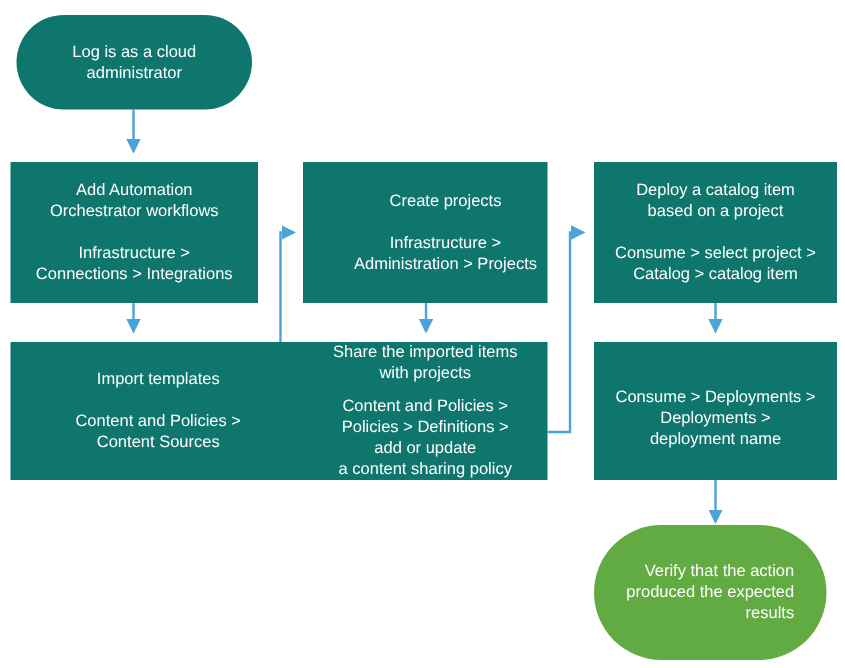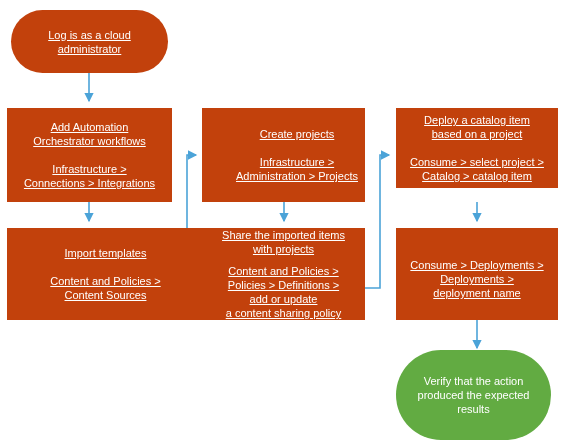--- a/index.html
+++ b/index.html
@@ -24,22 +24,22 @@
     flex-direction: column;
     align-items: center;
     justify-content: center;
     text-align: center;
     color: #ffffff;
     font-size: 11px;
     line-height: 14px;
     z-index: 2;
     padding: 4px 6px;
   }
-  .node.blue { background: #c2410c; text-decoration: underline; }
-  .node.green { background: #62ab42; }
+  .node.blue { background: #0f766e; }
+  .node.green { background: #62ab42; text-align: right; }
   .node.oval { border-radius: 999px; }
   .node .title {
     white-space: pre-line;
   }
   .node .path {
     white-space: pre-line;
     margin-top: 14px;
   }
   .node.oval .title { margin: 0; }
   svg.links {
@@ -105,21 +105,21 @@
 
   <div class="node blue" style="left:202px; top:228px; width:163px; height:92px;">
     <div class="title">Share the imported items
 with projects</div>
     <div class="path" style="margin-top:8px;">Content and Policies &gt;
 Policies &gt; Definitions &gt;
 add or update
 a content sharing policy</div>
   </div>
 
-  <div class="node blue" style="left:396px; top:108px; width:162px; height:80px;">
+  <div class="node blue" style="left:396px; top:108px; width:162px; height:94px;">
     <div class="title">Deploy a catalog item
 based on a project</div>
     <div class="path">Consume &gt; select project &gt;
 Catalog &gt; catalog item</div>
   </div>
 
   <div class="node blue" style="left:396px; top:228px; width:162px; height:92px;">
     <div class="path" style="margin-top:10px;">Consume &gt; Deployments &gt;
 Deployments &gt;
 deployment name</div>

